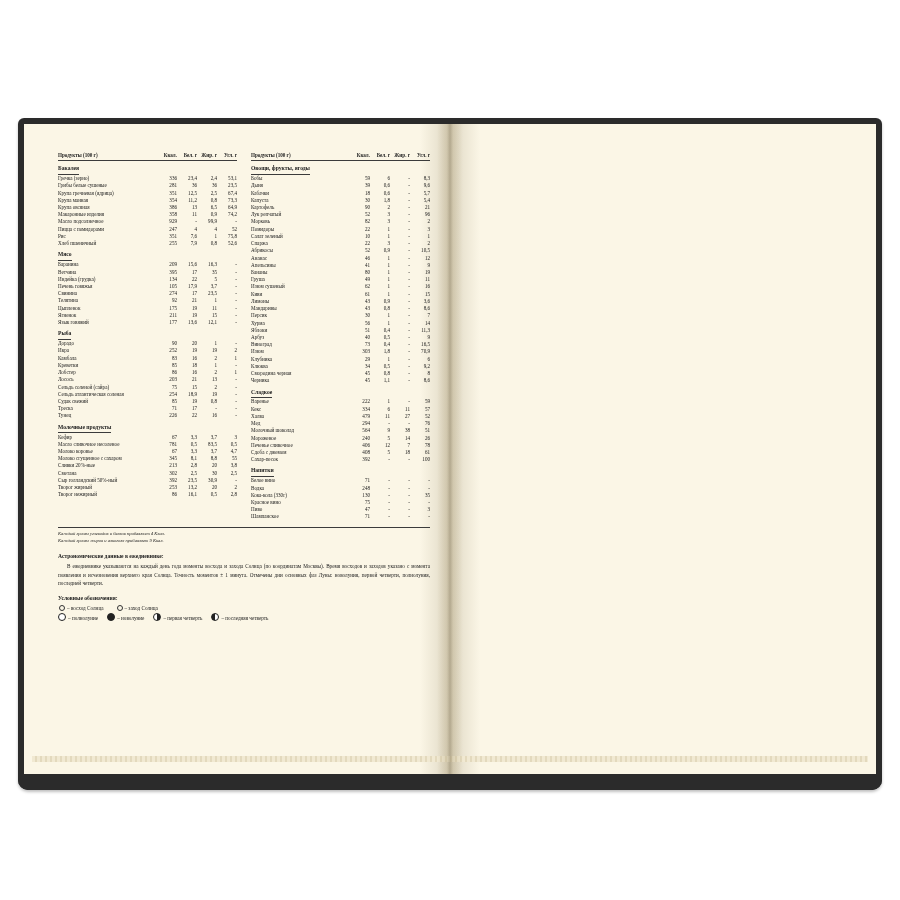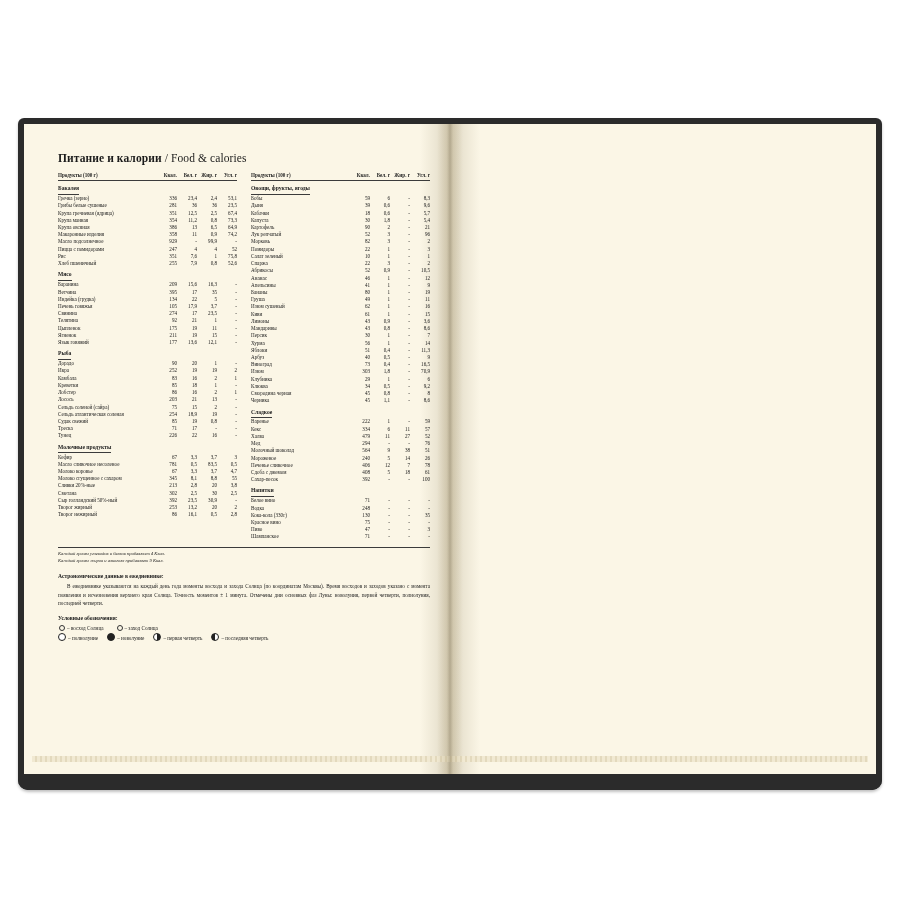--- a/index.html
+++ b/index.html
@@ -89,24 +89,20 @@
 </head>
 <body>
 
 <div id="planner">
   <div class="book">
     <div class="book-inner">
 
       <div class="page page-left">
         <div class="shadow-l"></div>
         <div class="lp">
-          <h1>
-            <span>Питание и калории</span>
-            <span class="light">/ Food &amp; calories</span>
-          </h1>
           <div class="cols">
             <div class="col">
               <table class="food">
                 <thead>
                     <tr id="h1">
                       <th class="l">Продукты (100 г)</th>
                       <th>Ккал.</th>
                       <th>Бел. г</th>
                       <th>Жир. г</th>
                       <th>Угл. г</th>

